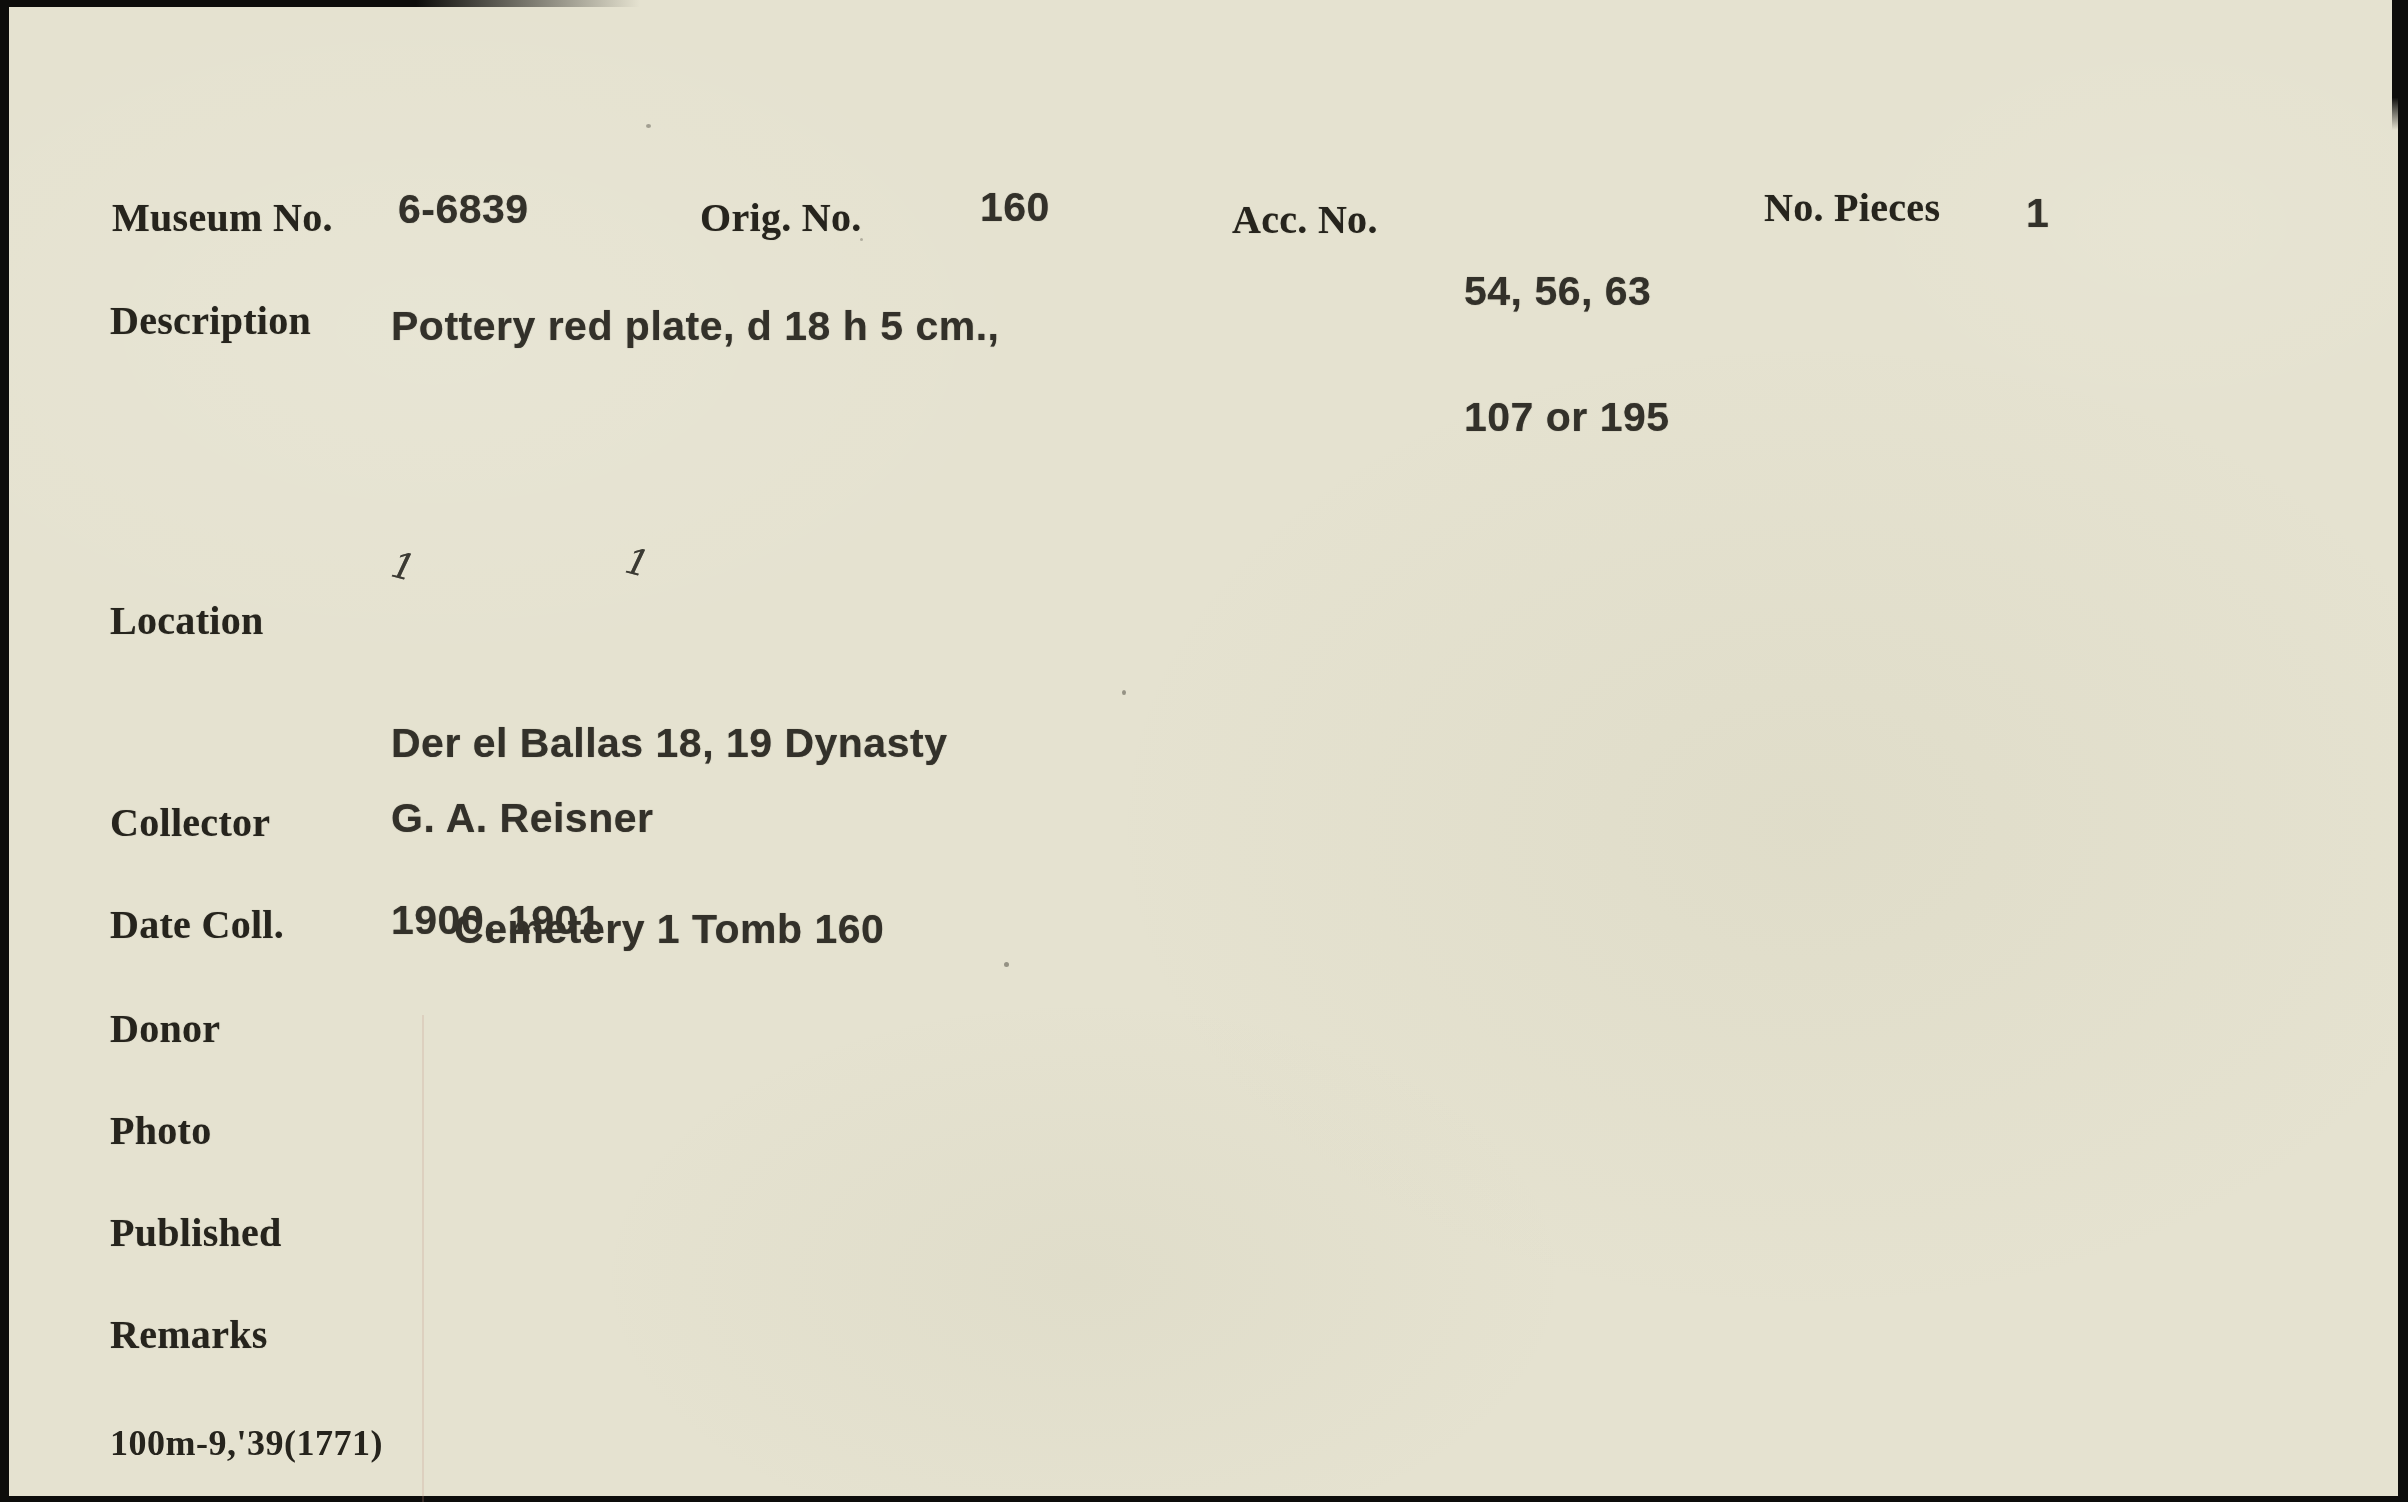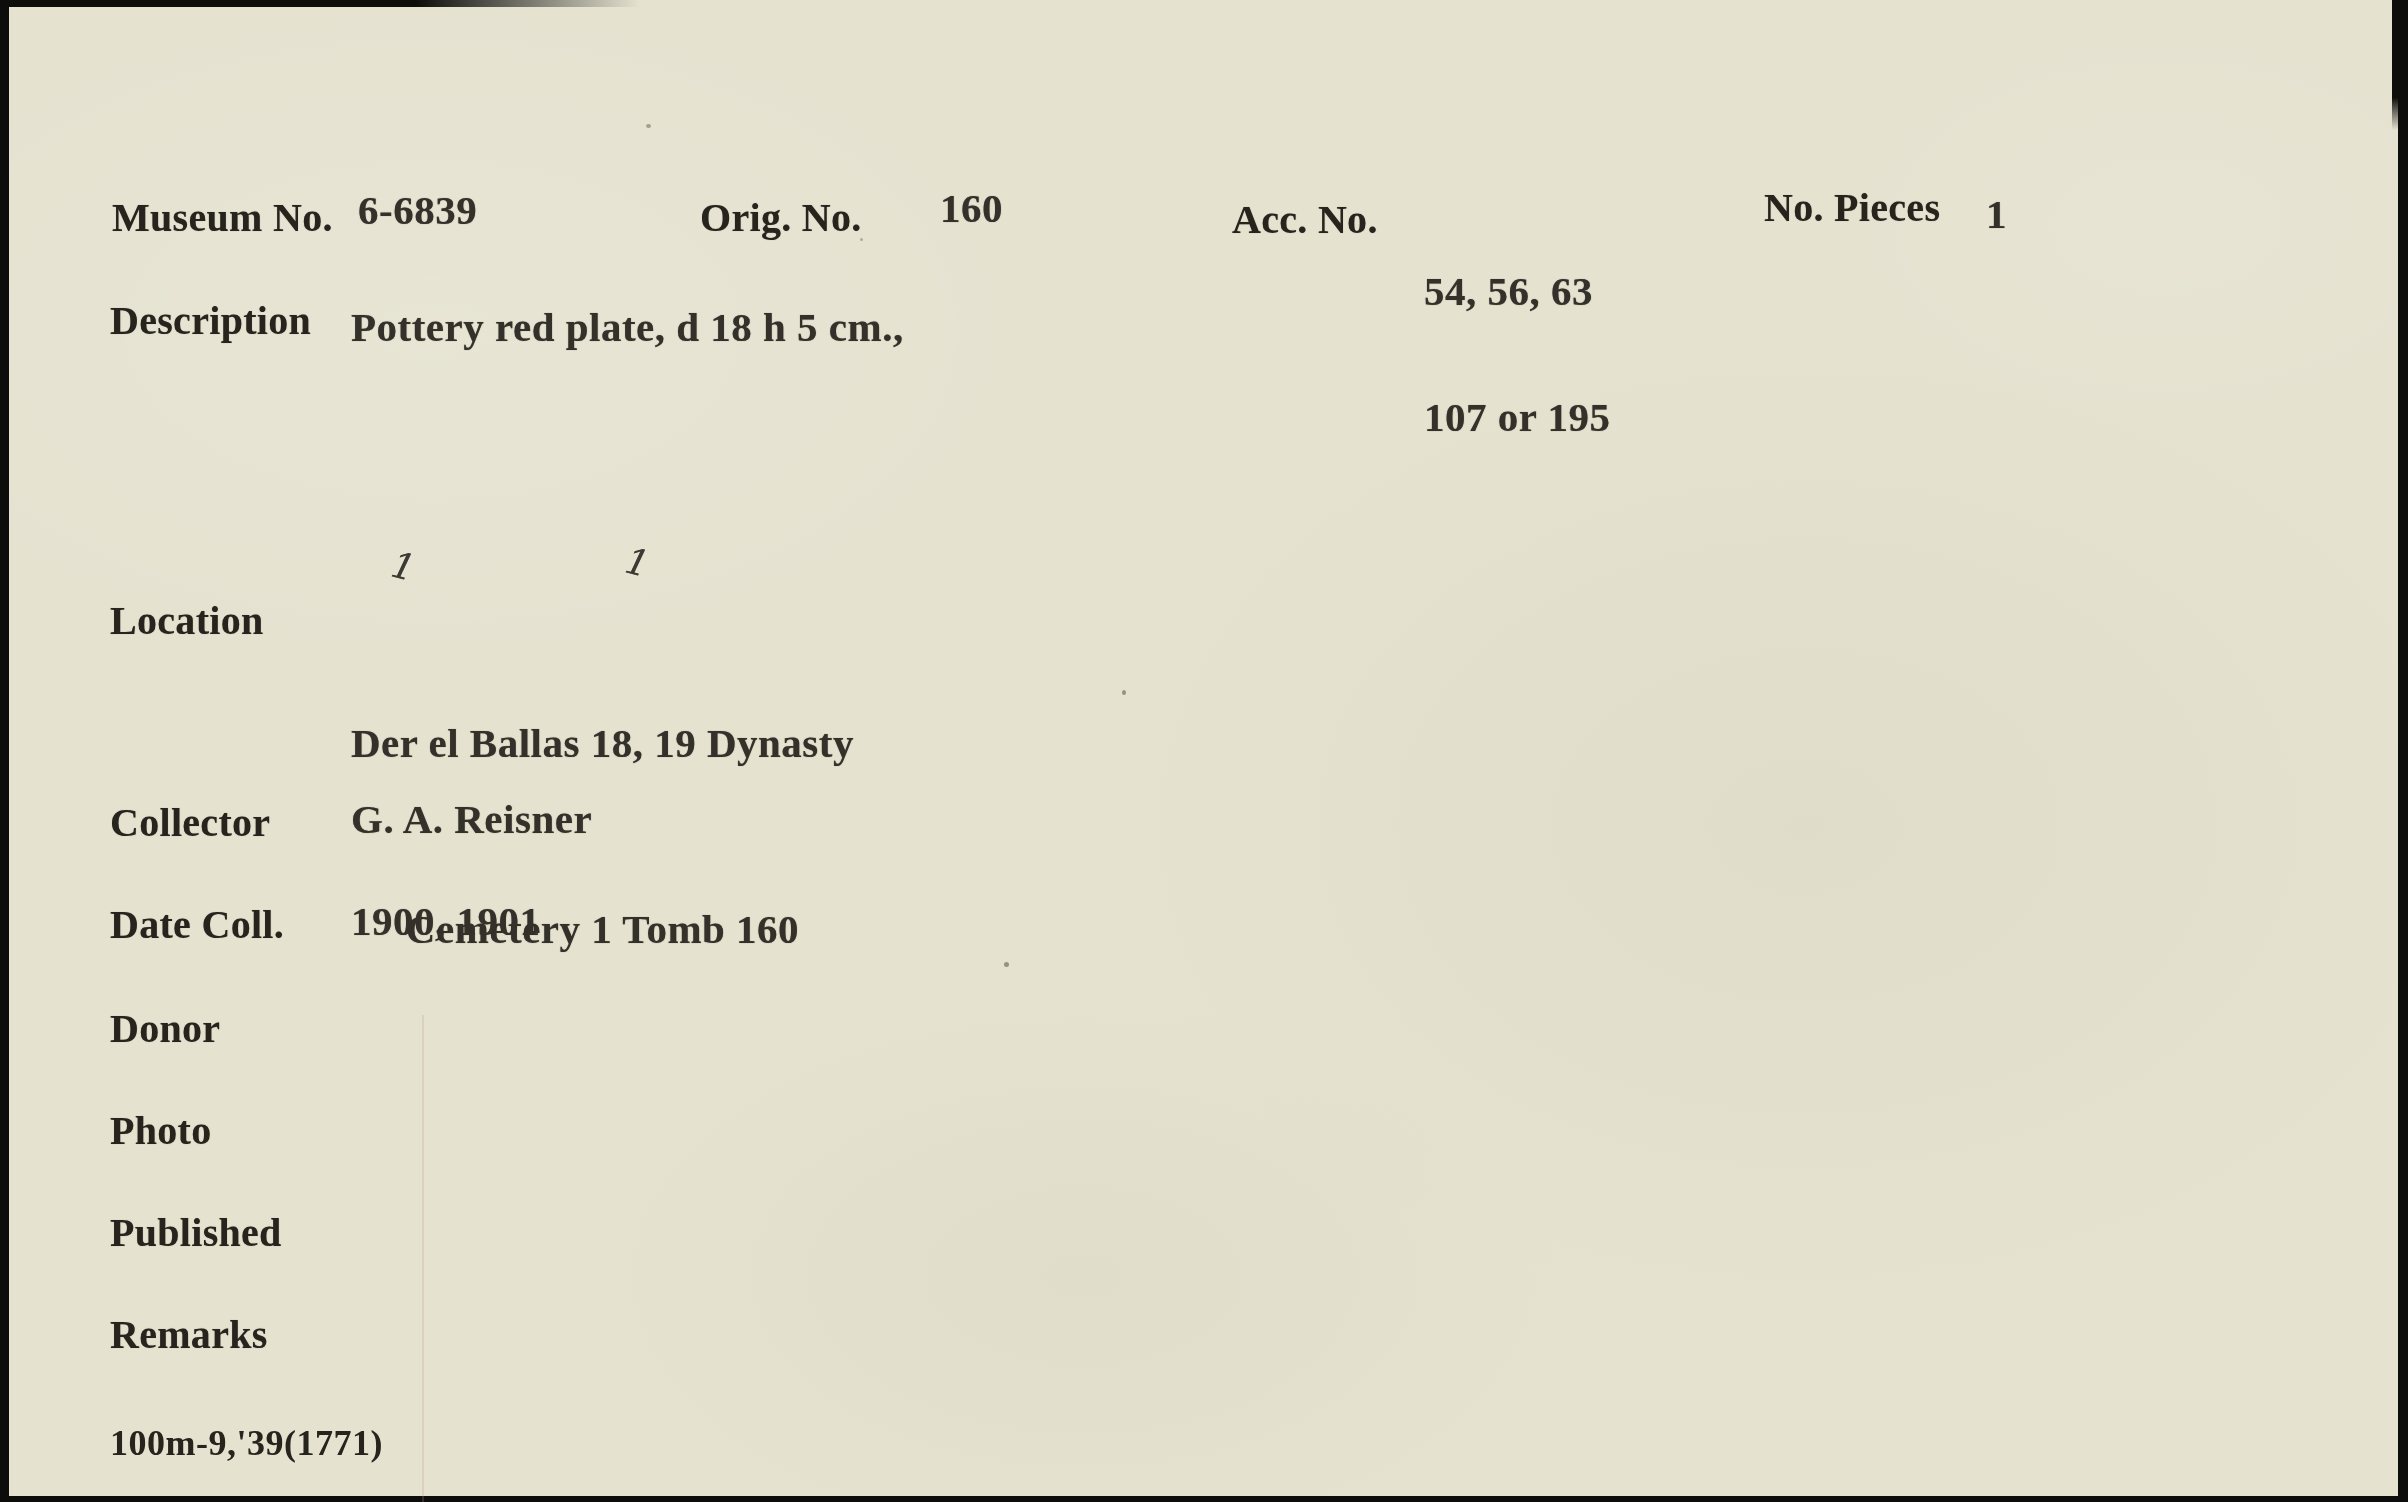--- a/index.html
+++ b/index.html
@@ -31,27 +31,28 @@
     font-family:"Liberation Serif", serif;
     font-weight:600;
     font-size:40px;
     color:#26241d;
     letter-spacing:0.3px;
     text-shadow:0 0 1px rgba(38,36,29,0.35);
     white-space:nowrap;
   }
   .typed {
     position:absolute;
-    font-family:Liberation Serif, serif;
+    font-family:Liberation Sans, sans-serif;
     font-weight:700;
     font-size:41px;
     color:#33312a;
     letter-spacing:0.5px;
     text-shadow:0 0 1px rgba(45,42,32,0.55);
     white-space:pre;
+    margin-left:40px;
   }
   .typed-multiline { line-height:42px; }
   .typed-location  { line-height:62px; }
 
   .hand-mark {
     position:absolute;
     font-family:"DejaVu Serif", serif;
     font-style:italic;
     font-size:36px;
     font-weight:400;

